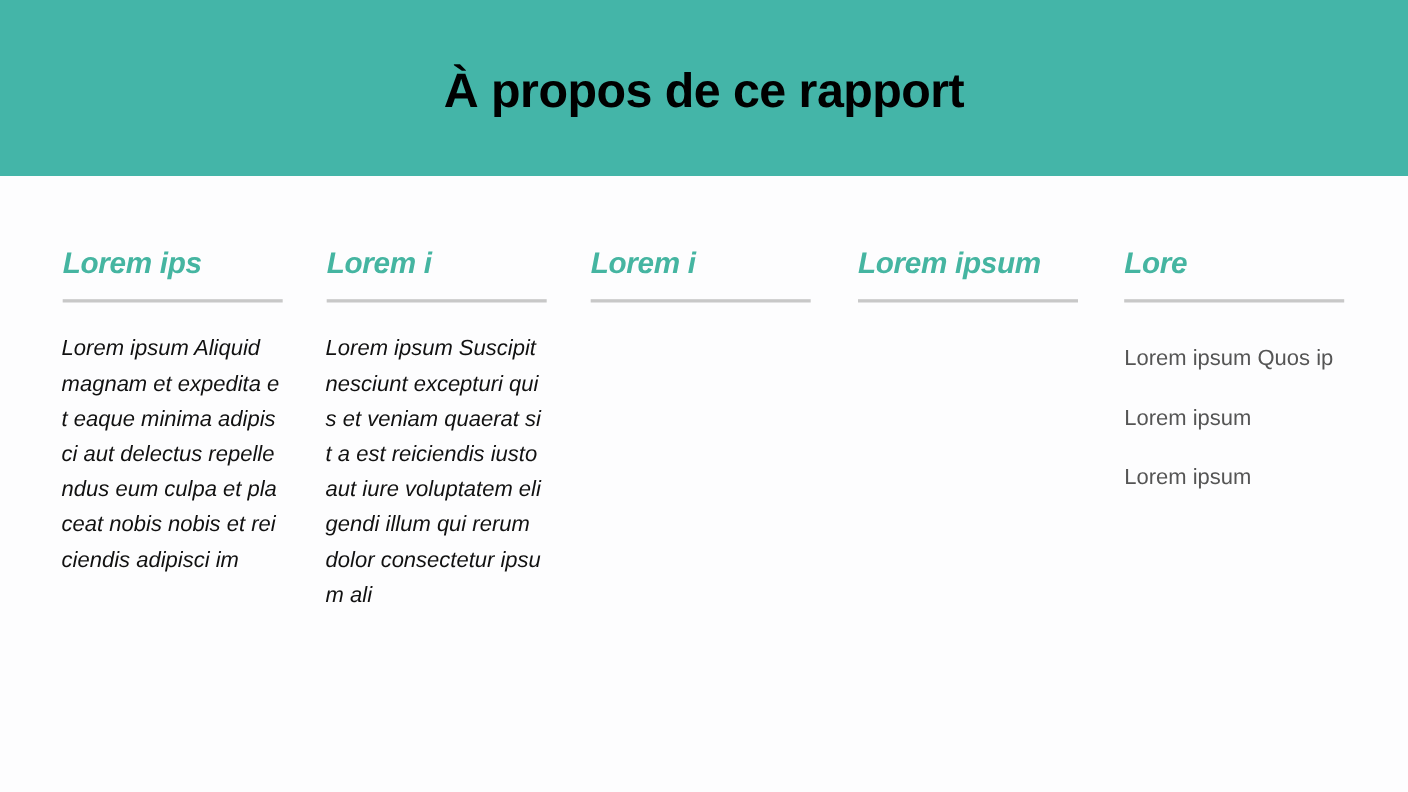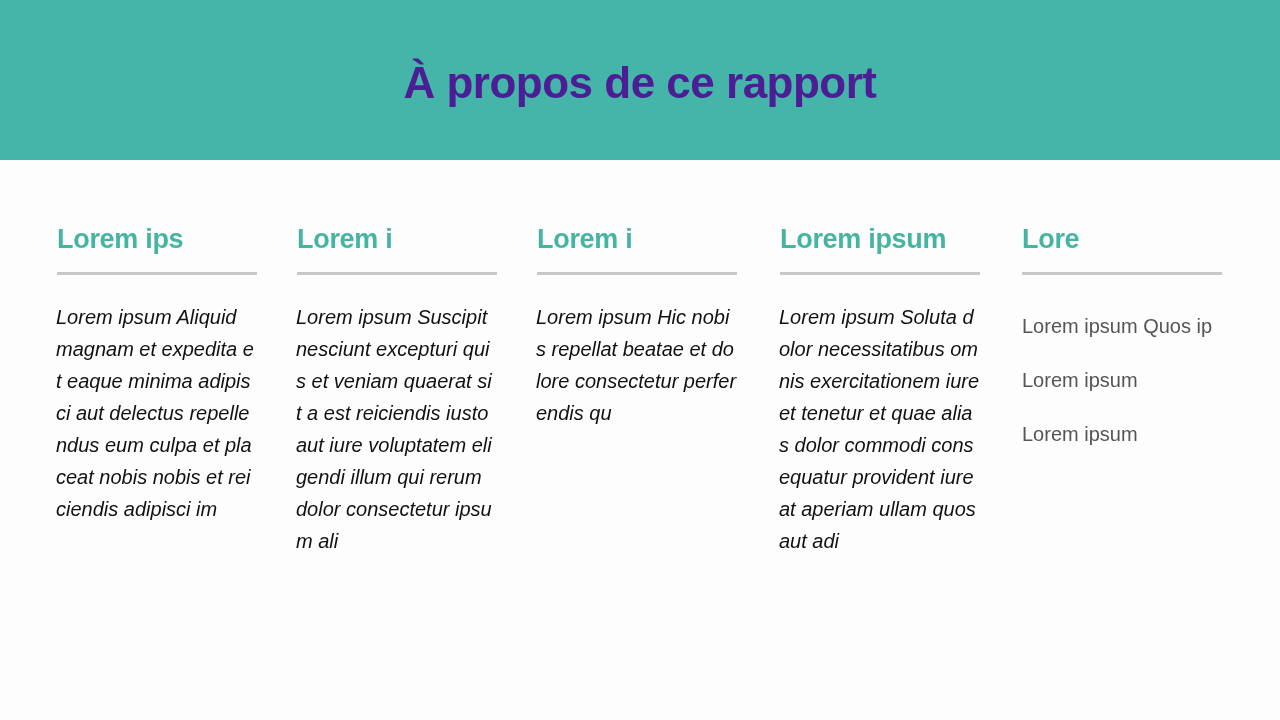--- a/index.html
+++ b/index.html
@@ -8,31 +8,31 @@
       background: #fdfdfe;
       font-family: "Liberation Sans", "DejaVu Sans", sans-serif;
       position: relative;
     }
     .header {
       position: absolute; left: 0; top: 0; width: 1280px; height: 160px;
       background: #44b5a8;
       display: flex; align-items: center; justify-content: center;
     }
     .header h1 {
-      margin: 0; color: #4c1d95; font-size: 44px; font-weight: 700;
+      margin: 0; color: #000000; font-size: 44px; font-weight: 700;
       letter-spacing: -0.5px;
       position: relative; top: 3px;
     }
     .col {
       position: absolute; top: 220px; width: 200px;
     }
     .col h2 {
       margin: 0; color: #45b5a1; font-size: 27px; font-weight: 700;
       height: 38px; line-height: 38px; letter-spacing: -0.3px;
-      white-space: nowrap; overflow: hidden;
+      white-space: nowrap; overflow: hidden; font-style: italic;
     }
     .col .rule {
       margin-top: 14px; height: 3px; background: #c8c8c8; width: 200px;
     }
     .col p {
       margin: 26px 0 0 -1px; color: #111; font-size: 20px; line-height: 32px;
       word-break: break-all;
       font-style: italic;
     }
     .col .list {
@@ -55,27 +55,25 @@
 
 <div class="col" style="left:297px">
   <h2>Lorem i</h2>
   <div class="rule"></div>
   <p>Lorem ipsum Suscipit nesciunt excepturi quis et veniam quaerat sit a est reiciendis iusto aut iure voluptatem eligendi illum qui rerum dolor consectetur ipsum ali</p>
 </div>
 
 <div class="col" style="left:537px">
   <h2>Lorem i</h2>
   <div class="rule"></div>
-  <p>Lorem ipsum Hic nobis repellat beatae et dolore consectetur perferendis qu</p>
 </div>
 
 <div class="col" style="left:780px">
   <h2>Lorem ipsum</h2>
   <div class="rule"></div>
-  <p>Lorem ipsum Soluta dolor necessitatibus omnis exercitationem iure et tenetur et quae alias dolor commodi consequatur provident iure at aperiam ullam quos aut adi</p>
 </div>
 
 <div class="col" style="left:1022px">
   <h2>Lore</h2>
   <div class="rule"></div>
   <div class="list">
     <div>Lorem ipsum Quos ip</div>
     <div>Lorem ipsum</div>
     <div>Lorem ipsum</div>
   </div>

